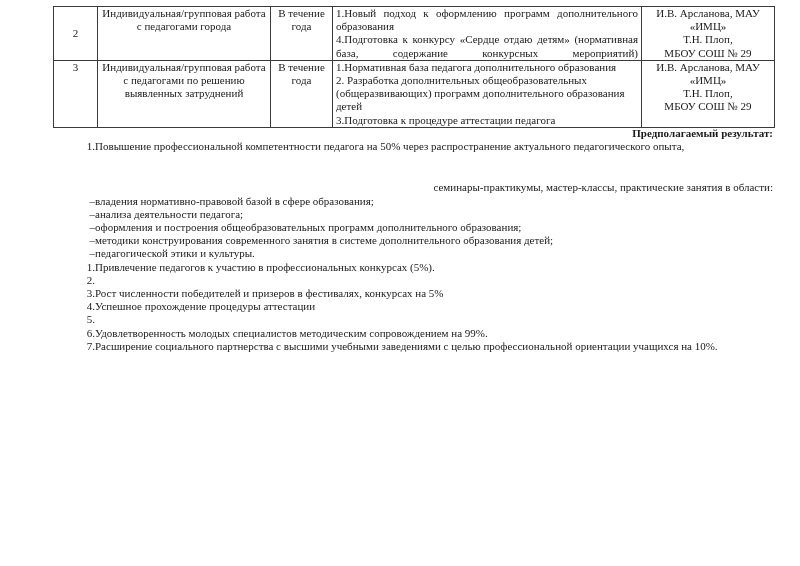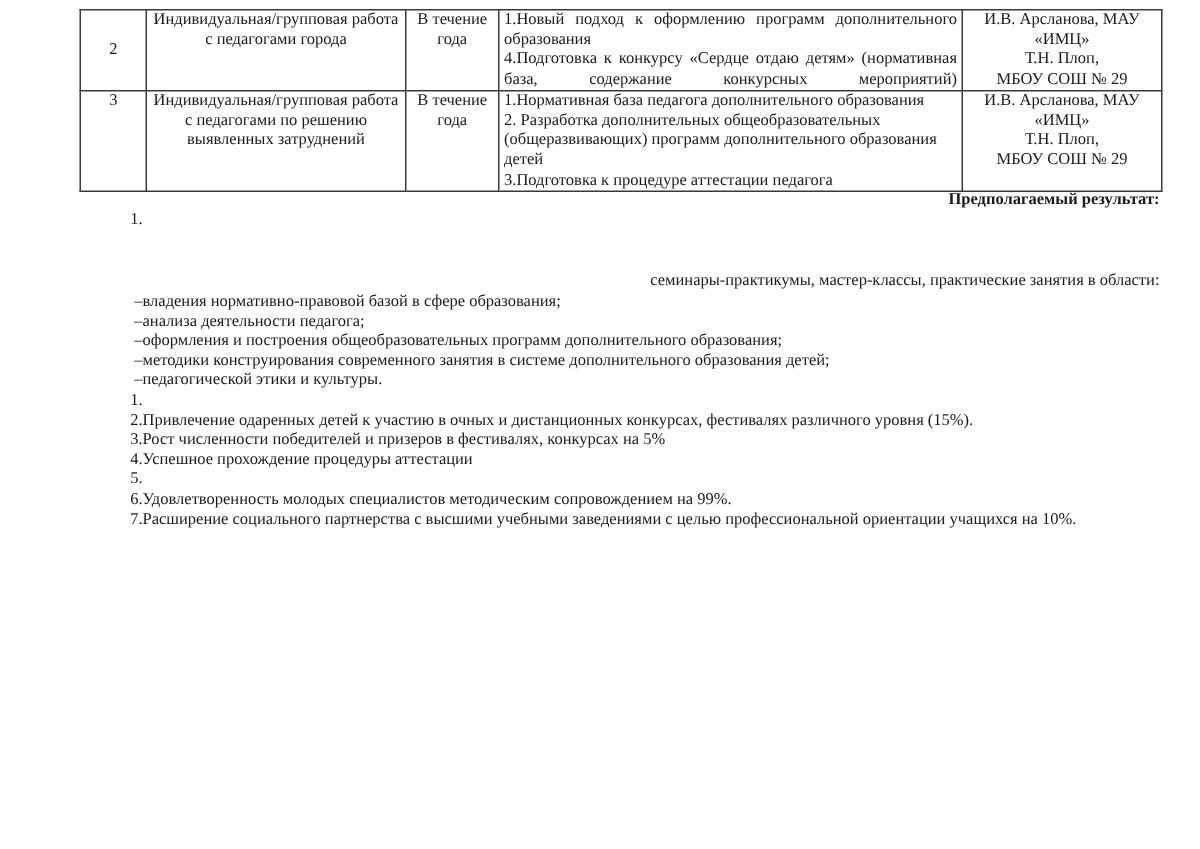--- a/index.html
+++ b/index.html
@@ -75,20 +75,21 @@
       <span class="pline">МБОУ СОШ № 29</span>
     </td>
   </tr>
 </tbody>
   </table>
 
 <div class="result">
   <span class="title">Предполагаемый результат:</span>
   <div class="item first">
     <span class="marker">1.</span>
+    <span>Повышение профессиональной компетентности педагога на 50% через распространение актуального педагогического опыта,</span>
   </div>
   <span class="cont">семинары-практикумы, мастер-классы, практические занятия в области:</span>
 
   <div class="item">
     <span class="marker">–</span>
     <span>владения нормативно-правовой базой в сфере образования;</span>
   </div>
   <div class="item">
     <span class="marker">–</span>
     <span>анализа деятельности педагога;</span>
@@ -101,24 +102,24 @@
     <span class="marker">–</span>
     <span>методики конструирования современного занятия в системе дополнительного образования детей;</span>
   </div>
   <div class="item">
     <span class="marker">–</span>
     <span>педагогической этики и культуры.</span>
   </div>
 
   <div class="item">
     <span class="marker">1.</span>
+    <span>Привлечение педагогов к  участию в профессиональных конкурсах (5%).</span>
   </div>
   <div class="item">
     <span class="marker">2.</span>
-    <span>Привлечение одаренных детей к участию в очных и дистанционных конкурсах, фестивалях различного уровня (15%).</span>
   </div>
   <div class="item">
     <span class="marker">3.</span>
     <span>Рост численности победителей и призеров в фестивалях, конкурсах на 5%</span>
   </div>
   <div class="item">
     <span class="marker">4.</span>
     <span>Успешное прохождение процедуры аттестации</span>
   </div>
   <div class="item">

